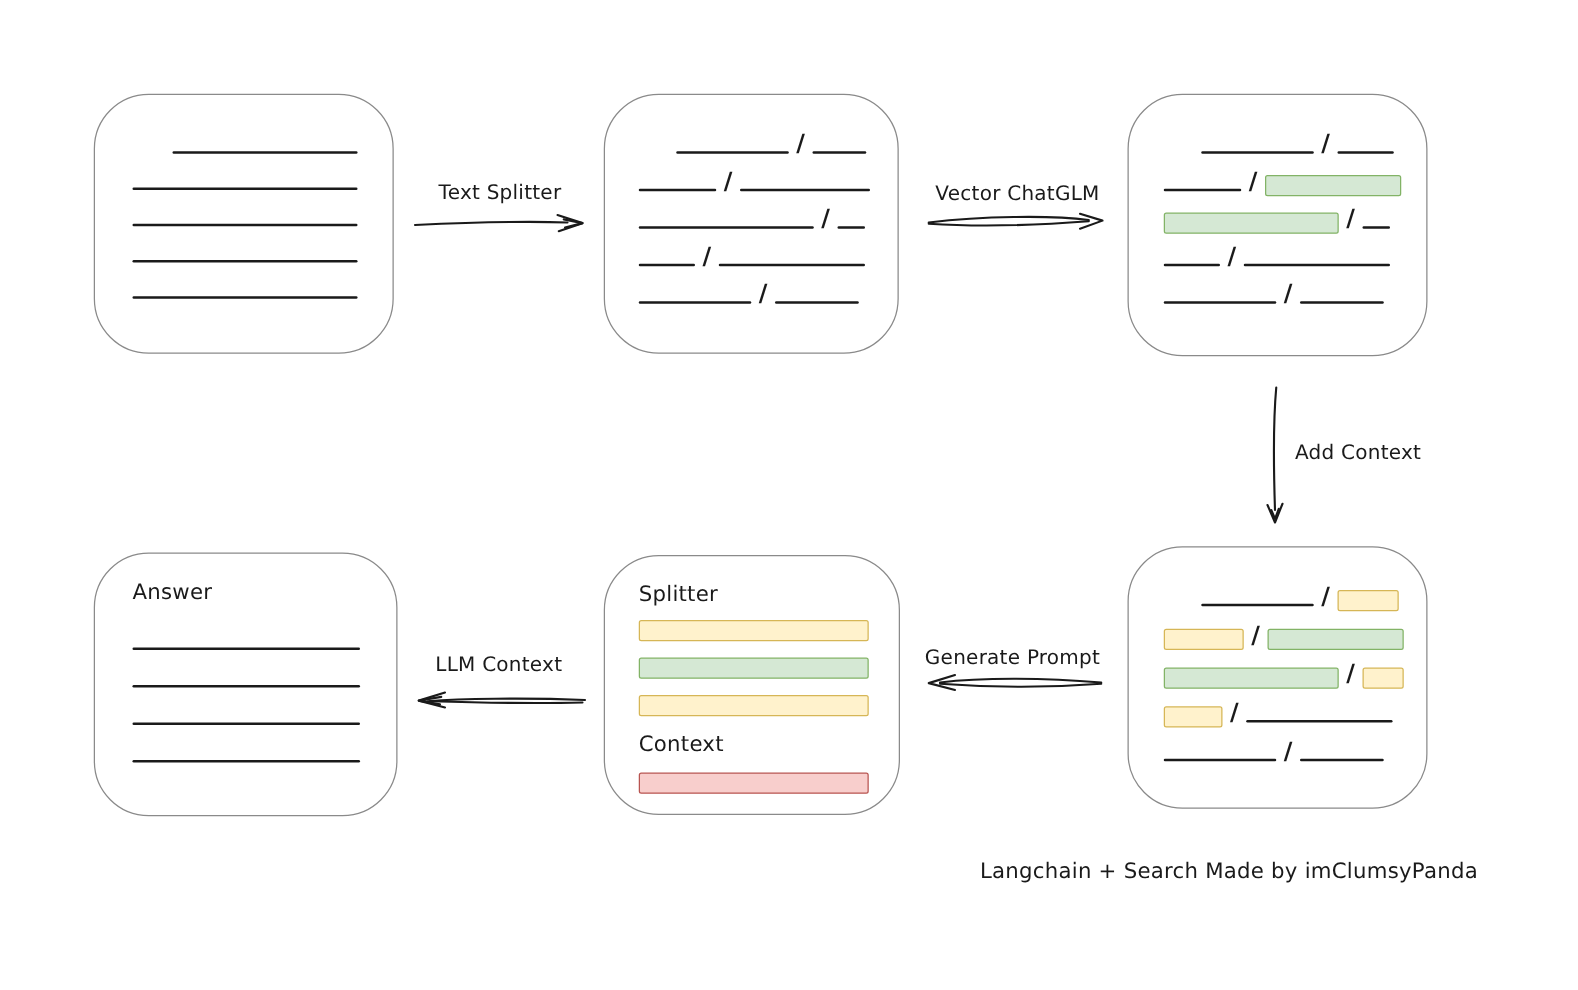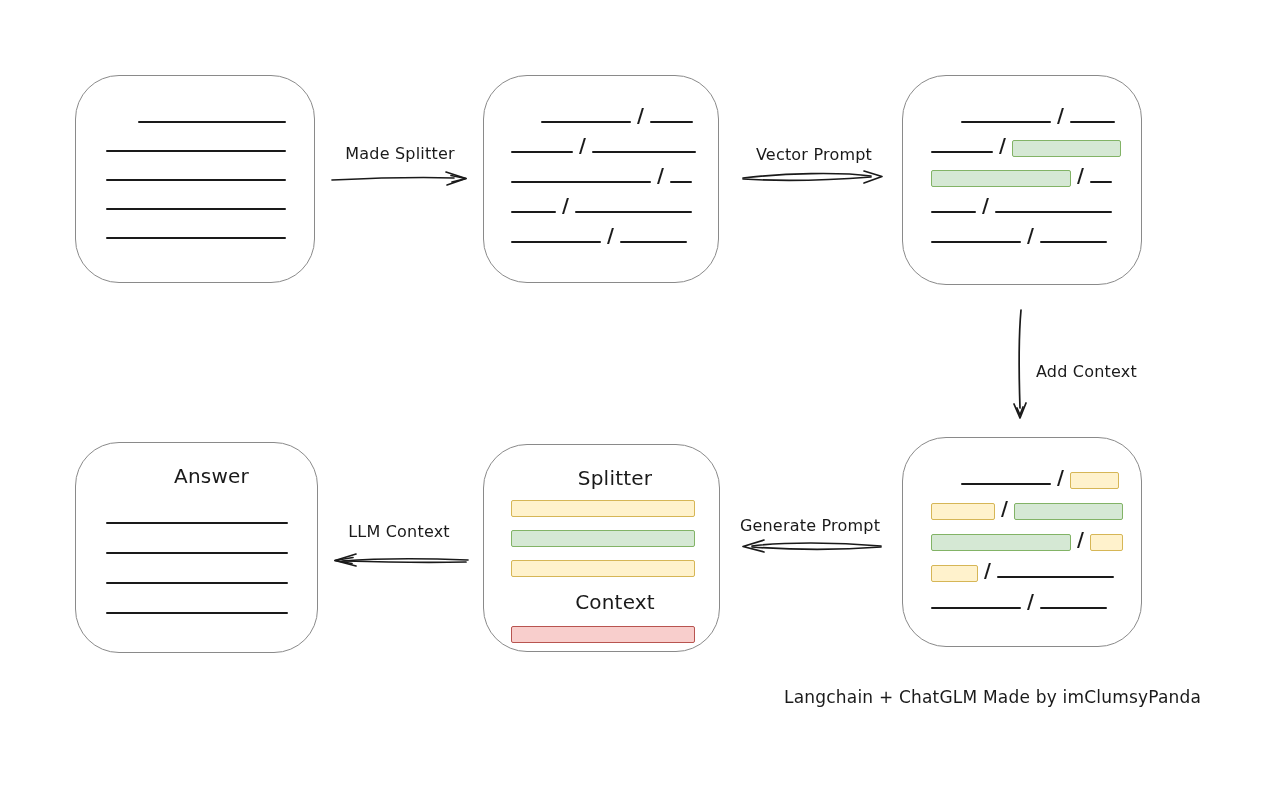--- a/index.html
+++ b/index.html
@@ -61,24 +61,23 @@
     width: 182px;
     height: 15px;
     border-radius: 2px;
     margin-bottom: 13px;
   }
   .bar.yellow { background: var(--yellow-fill, #fff2cc); border: 1px solid var(--yellow-border, #d6b656); }
   .bar.green  { background: var(--green-fill, #d5e8d4); border: 1px solid var(--green-border, #82b366); }
   .bar.red    { background: var(--red-fill, #f8cecc);  border: 1px solid var(--red-border, #b85450); }
 
   .box-title {
-    font-size: 20px;
+    font-size: 17px;
     font-weight: 500;
     letter-spacing: 0.2px;
-    text-align: center;
   }
 
   .edge-label {
     position: absolute;
     font-size: 16px;
     font-weight: 500;
     text-align: center;
     letter-spacing: 0.2px;
     white-space: nowrap;
   }
@@ -108,21 +107,21 @@
   <div class="node" style="left:75px; top:75px; width:240px; height:208px; padding:45px 0 0 30px;">
     <div>
         <div class="doc-line" style="width: 148px; margin-left: 32px;"></div>
         <div class="doc-line" style="width: 180px;"></div>
         <div class="doc-line" style="width: 180px;"></div>
         <div class="doc-line" style="width: 180px;"></div>
         <div class="doc-line" style="width: 180px;"></div>
       </div>
   </div>
 
-  <div class="edge-label" style="left:330px; top:144px; width:140px;">Made Splitter</div>
+  <div class="edge-label" style="left:330px; top:144px; width:140px;">Text Splitter</div>
   <svg class="edge-svg" style="left:330px; top:168px;" width="142" height="22" viewBox="0 0 142 22">
     <path d="M2,12 C45,10 95,9 124,10"></path>
     <path d="M116,4 L136,10.5 L117,17"></path>
     <path d="M121,7.5 L136,10.5 L122,14"></path>
   </svg>
 
   <div class="node chunk-rows" style="left:483px; top:75px; width:236px; height:208px; padding:17px 0 0 27px;">
       <div class="chunk-row" style="padding-left: 30px;">
         <div class="line-seg" style="width: 90px;"></div>
         <span class="slash">/</span>
@@ -143,21 +142,21 @@
         <span class="slash">/</span>
         <div class="line-seg" style="width: 117px;"></div>
       </div>
       <div class="chunk-row">
         <div class="line-seg" style="width: 90px;"></div>
         <span class="slash">/</span>
         <div class="line-seg" style="width: 67px;"></div>
       </div>
     </div>
 
-  <div class="edge-label" style="left:740px; top:145px; width:148px;">Vector Prompt</div>
+  <div class="edge-label" style="left:740px; top:145px; width:148px;">Vector ChatGLM</div>
   <svg class="edge-svg" style="left:740px; top:166px;" width="148" height="22" viewBox="0 0 148 22">
     <path d="M3,12 C45,7 100,6 131,10"></path>
     <path d="M3,13 C50,16 105,13 131,11"></path>
     <path d="M124,5 L142,10.5 L124,17"></path>
   </svg>
 
   <div class="node chunk-rows" style="left:902px; top:75px; width:240px; height:210px; padding:17px 0 0 28px;">
       <div class="chunk-row" style="padding-left: 30px;">
         <div class="line-seg" style="width: 90px;"></div>
         <span class="slash">/</span>
@@ -183,21 +182,21 @@
         <span class="slash">/</span>
         <div class="line-seg" style="width: 67px;"></div>
       </div>
     </div>
 
   <svg class="edge-svg" style="left:1008px; top:308px;" width="24" height="114" viewBox="0 0 24 114">
     <path d="M13,2 C10,35 11,70 12,100"></path>
     <path d="M6,96 L12,110 L18,95"></path>
     <path d="M9,100 L12,107 L15,99"></path>
   </svg>
-  <div class="edge-label" style="left:1036px; top:352px; text-align:left;margin-top:10px;">Add Context</div>
+  <div class="edge-label" style="left:1036px; top:352px; text-align:left;">Add Context</div>
 
   <div class="node chunk-rows" style="left:902px; top:437px; width:240px; height:210px; padding:16px 0 0 28px;">
       <div class="chunk-row tall" style="padding-left: 30px;">
         <div class="line-seg" style="width: 90px;"></div>
         <span class="slash">/</span>
         <div class="chunk yellow" style="width: 47px;"></div>
       </div>
       <div class="chunk-row tall">
         <div class="chunk yellow" style="width: 62px;"></div>
         <span class="slash">/</span>
@@ -251,15 +250,15 @@
   <div class="node doc-lines-wide" style="left:75px; top:442px; width:243px; height:211px; padding:21px 0 0 30px;">
     <div class="box-title">Answer</div>
     <div style="margin-top:34px;">
         <div class="doc-line" style="width: 182px;"></div>
         <div class="doc-line" style="width: 182px;"></div>
         <div class="doc-line" style="width: 182px;"></div>
         <div class="doc-line" style="width: 182px;"></div>
       </div>
   </div>
 
-  <div class="footer-credit">Langchain + ChatGLM Made by imClumsyPanda</div>
+  <div class="footer-credit">Langchain + Search Made by imClumsyPanda</div>
 
 </div>
 
 </body></html>

